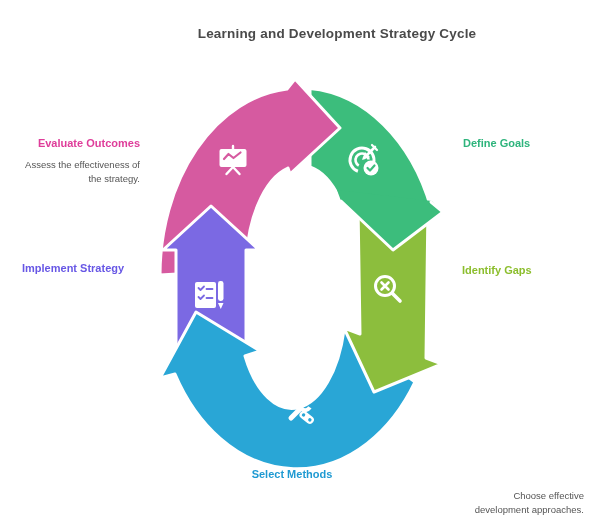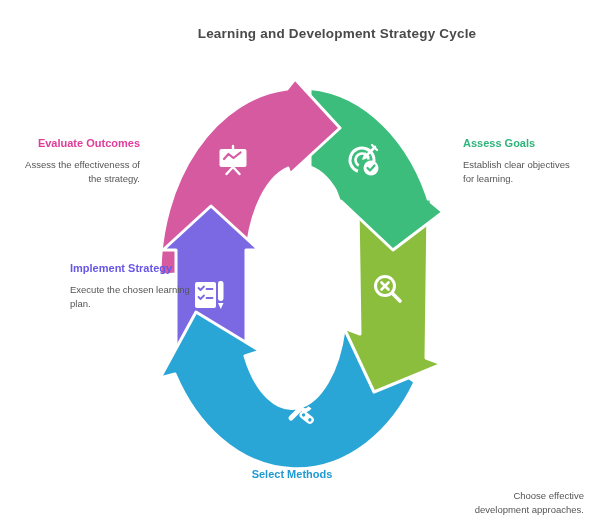--- a/index.html
+++ b/index.html
@@ -12,21 +12,21 @@
     font-size:13.5px;font-weight:bold;letter-spacing:.2px;
   }
   .cycle-svg{position:absolute;left:0;top:0;}
   .step{position:absolute;}
   .step .label{font-size:11px;font-weight:bold;margin:0;line-height:1.2;}
   .step .desc{font-size:9.5px;line-height:1.45;margin:8px 0 0;white-space:pre-line;}
   .align-right{text-align:right;}
   .align-center{text-align:center;}
   #step-evaluate-outcomes{top:137px;right:460px;width:150px;}
   #step-define-goals{top:137px;left:463px;width:130px;}
-  #step-implement-strategy{top:262px;left:22px;width:125px;margin-left:48px;}
+  #step-implement-strategy{top:262px;left:22px;width:125px;}
   #step-identify-gaps{top:264px;left:462px;width:130px;}
   #step-select-methods{top:468px;left:0;width:584px;}
   .seg{stroke:#ffffff;stroke-width:3;stroke-linejoin:round;}
   .wstroke{stroke:#ffffff;fill:none;stroke-linecap:round;stroke-linejoin:round;}
 </style>
 </head>
 <body>
 
 <div class="canvas">
 
@@ -90,32 +90,29 @@
     </g>
   </svg>
 
   <div class="step align-right" id="step-evaluate-outcomes">
     <h3 class="label" style="color: rgb(223, 61, 154);">Evaluate Outcomes</h3>
     <p class="desc" style="color: rgb(85, 85, 85);">Assess the effectiveness of
 the strategy.</p>
   </div>
 
   <div class="step" id="step-define-goals">
-    <h3 class="label" style="color: rgb(46, 180, 124);">Assess Goals</h3>
-    <p class="desc" style="color: rgb(85, 85, 85);">Establish clear objectives
-for learning.</p>
+    <h3 class="label" style="color: rgb(46, 180, 124);">Define Goals</h3>
   </div>
 
   <div class="step" id="step-implement-strategy">
     <h3 class="label" style="color: rgb(103, 87, 229);">Implement Strategy</h3>
-    <p class="desc" style="color: rgb(85, 85, 85);">Execute the chosen learning
-plan.</p>
   </div>
 
   <div class="step" id="step-identify-gaps">
+    <h3 class="label" style="color: rgb(140, 190, 45);">Identify Gaps</h3>
   </div>
 
   <div class="step align-center" id="step-select-methods">
     <h3 class="label" style="color: rgb(31, 154, 210);">Select Methods</h3>
     <p class="desc" style="color: rgb(85, 85, 85); text-align: right;">Choose effective
 development approaches.</p>
   </div>
 
 </div>
 

